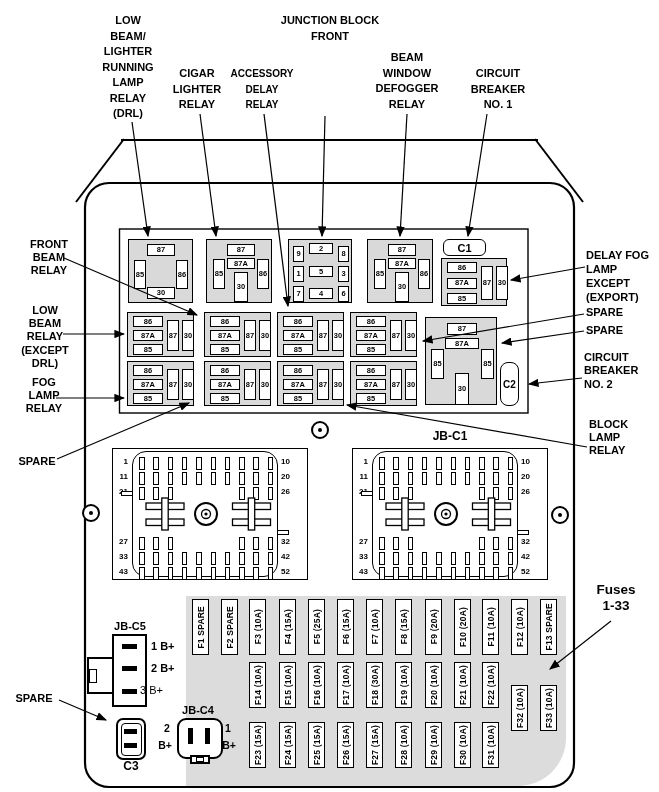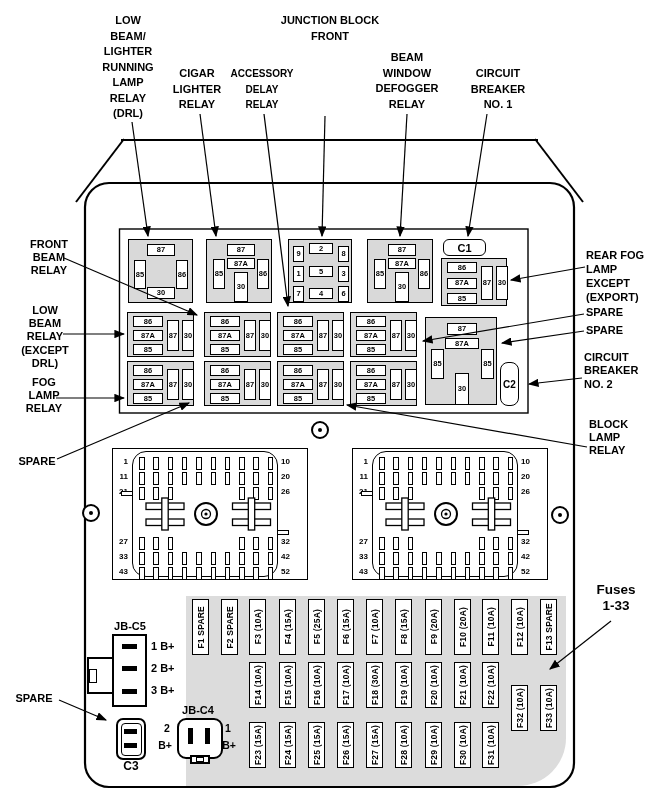--- a/index.html
+++ b/index.html
@@ -210,20 +210,21 @@
       <div class="num" style="position: absolute; left: 110px; top: 486px; width: 18px; height: 12px; text-align: right;">21</div>
       <div class="num" style="position: absolute; left: 281px; top: 486px; width: 20px; height: 12px; text-align: left;">26</div>
       <div class="num" style="position: absolute; left: 110px; top: 536px; width: 18px; height: 12px; text-align: right;">27</div>
       <div class="num" style="position: absolute; left: 281px; top: 536px; width: 20px; height: 12px; text-align: left;">32</div>
       <div class="num" style="position: absolute; left: 110px; top: 551px; width: 18px; height: 12px; text-align: right;">33</div>
       <div class="num" style="position: absolute; left: 281px; top: 551px; width: 20px; height: 12px; text-align: left;">42</div>
       <div class="num" style="position: absolute; left: 110px; top: 566px; width: 18px; height: 12px; text-align: right;">43</div>
       <div class="num" style="position: absolute; left: 281px; top: 566px; width: 20px; height: 12px; text-align: left;">52</div>
       <div class="slot" style="position: absolute; left: 120.5px; top: 490.5px; width: 12px; height: 5px;"></div>
       <div class="slot" style="position: absolute; left: 277px; top: 530px; width: 12px; height: 5px;"></div>
+      <div class="lbl" style="position: absolute; left: 352px; top: 429px; width: 196px; text-align: center; font-size: 12px; font-weight: bold;">JB-C1</div>
       <div class="obox" style="position: absolute; left: 352px; top: 448px; width: 196px; height: 132px;"></div>
       <div class="obox" style="position: absolute; left: 372px; top: 451px; width: 146px; height: 126px; border-radius: 14px; border-width: 1.5px;"></div>
       <div class="slot" style="position: absolute; left: 379px; top: 457px; width: 5.5px; height: 12.5px;"></div>
       <div class="slot" style="position: absolute; left: 393.3px; top: 457px; width: 5.5px; height: 12.5px;"></div>
       <div class="slot" style="position: absolute; left: 407.6px; top: 457px; width: 5.5px; height: 12.5px;"></div>
       <div class="slot" style="position: absolute; left: 421.9px; top: 457px; width: 5.5px; height: 12.5px;"></div>
       <div class="slot" style="position: absolute; left: 436.2px; top: 457px; width: 5.5px; height: 12.5px;"></div>
       <div class="slot" style="position: absolute; left: 450.5px; top: 457px; width: 5.5px; height: 12.5px;"></div>
       <div class="slot" style="position: absolute; left: 464.8px; top: 457px; width: 5.5px; height: 12.5px;"></div>
       <div class="slot" style="position: absolute; left: 479.1px; top: 457px; width: 5.5px; height: 12.5px;"></div>
@@ -386,21 +387,21 @@
       </div>
       <div class="lbl" style="position: absolute; left: 104px; top: 620px; width: 52px; text-align: center; font-size: 11px; font-weight: bold;">JB-C5</div>
       <div class="obox" style="position: absolute; left: 87px; top: 657px; width: 27px; height: 37px; border-width: 2.5px;"></div>
       <div class="slot" style="position: absolute; left: 89px; top: 669px; width: 8px; height: 14px;"></div>
       <div class="obox" style="position: absolute; left: 112px; top: 634px; width: 35px; height: 73px; border-width: 2.5px;"></div>
       <div class="bar" style="position: absolute; left: 122px; top: 644px; width: 15px; height: 5px;"></div>
       <div class="bar" style="position: absolute; left: 122px; top: 666px; width: 15px; height: 5px;"></div>
       <div class="bar" style="position: absolute; left: 122px; top: 689px; width: 15px; height: 5px;"></div>
       <div class="lbl" style="position: absolute; left: 151px; top: 640px; width: 40px; font-size: 11px; font-weight: bold;">1 B+</div>
       <div class="lbl" style="position: absolute; left: 151px; top: 662px; width: 40px; font-size: 11px; font-weight: bold;">2 B+</div>
-      <div class="lbl" style="position: absolute; left: 151px; top: 684px; width: 40px; font-size: 11px; font-weight: bold;">3 B+</div>
+      <div class="lbl" style="position: absolute; left: 140px; top: 684px; width: 40px; font-size: 11px; font-weight: normal;">3 B+</div>
       <div class="obox" style="position: absolute; left: 116px; top: 718px; width: 30px; height: 42px; border-radius: 7px; border-width: 2.5px;"></div>
       <div class="obox" style="position: absolute; left: 120.5px; top: 722.5px; width: 21px; height: 33px; border-radius: 4px; border-width: 1.2px;"></div>
       <div class="bar" style="position: absolute; left: 124px; top: 729px; width: 13px; height: 4.5px;"></div>
       <div class="bar" style="position: absolute; left: 124px; top: 743px; width: 13px; height: 4.5px;"></div>
       <div class="lbl" style="position: absolute; left: 108px; top: 759px; width: 46px; text-align: center; font-size: 12px; font-weight: bold;">C3</div>
       <div class="lbl" style="position: absolute; left: 172px; top: 704px; width: 52px; text-align: center; font-size: 11px; font-weight: bold;">JB-C4</div>
       <div class="obox" style="position: absolute; left: 177px; top: 718px; width: 46px; height: 41px; border-radius: 9px; border-width: 2.5px;"></div>
       <div class="obox" style="position: absolute; left: 190px; top: 755px; width: 20px; height: 9px; border-width: 2.5px;"></div>
       <div class="slot" style="position: absolute; left: 196px; top: 757px; width: 8px; height: 5px;"></div>
       <div class="bar" style="position: absolute; left: 188px; top: 728px; width: 4.5px; height: 16px;"></div>
@@ -458,21 +459,21 @@
         <div>LAMP</div>
         <div>RELAY</div>
       </div>
       <div class="lbl" style="position: absolute; left: 13px; top: 455px; width: 48px; text-align: center; font-size: 11px; line-height: 13px;">
         <div>SPARE</div>
       </div>
       <div class="lbl" style="position: absolute; left: 9px; top: 692px; width: 50px; text-align: center; font-size: 11px; line-height: 13px;">
         <div>SPARE</div>
       </div>
       <div class="lbl" style="position: absolute; left: 586px; top: 248px; width: 72px; text-align: left; font-size: 11px; line-height: 14px;">
-        <div>REAR FOG</div>
+        <div>DELAY FOG</div>
         <div>LAMP EXCEPT</div>
         <div>(EXPORT)</div>
       </div>
       <div class="lbl" style="position: absolute; left: 586px; top: 306px; width: 56px; text-align: left; font-size: 11px; line-height: 13px;">
         <div>SPARE</div>
       </div>
       <div class="lbl" style="position: absolute; left: 586px; top: 324px; width: 56px; text-align: left; font-size: 11px; line-height: 13px;">
         <div>SPARE</div>
       </div>
       <div class="lbl" style="position: absolute; left: 584px; top: 351px; width: 68px; text-align: left; font-size: 11px; line-height: 13.4px;">

